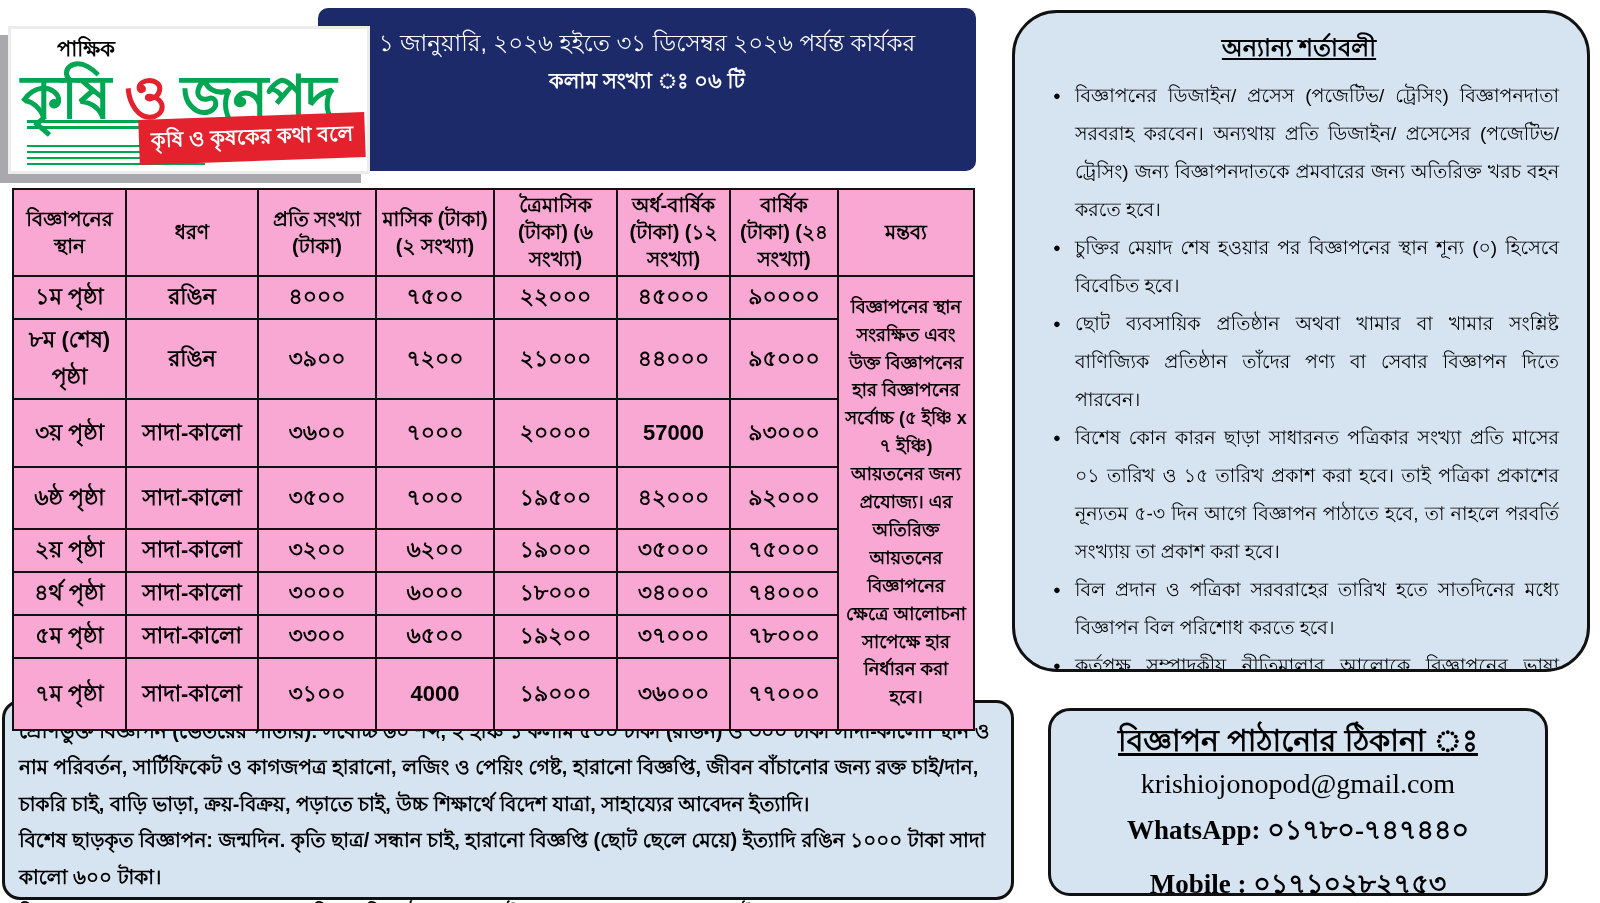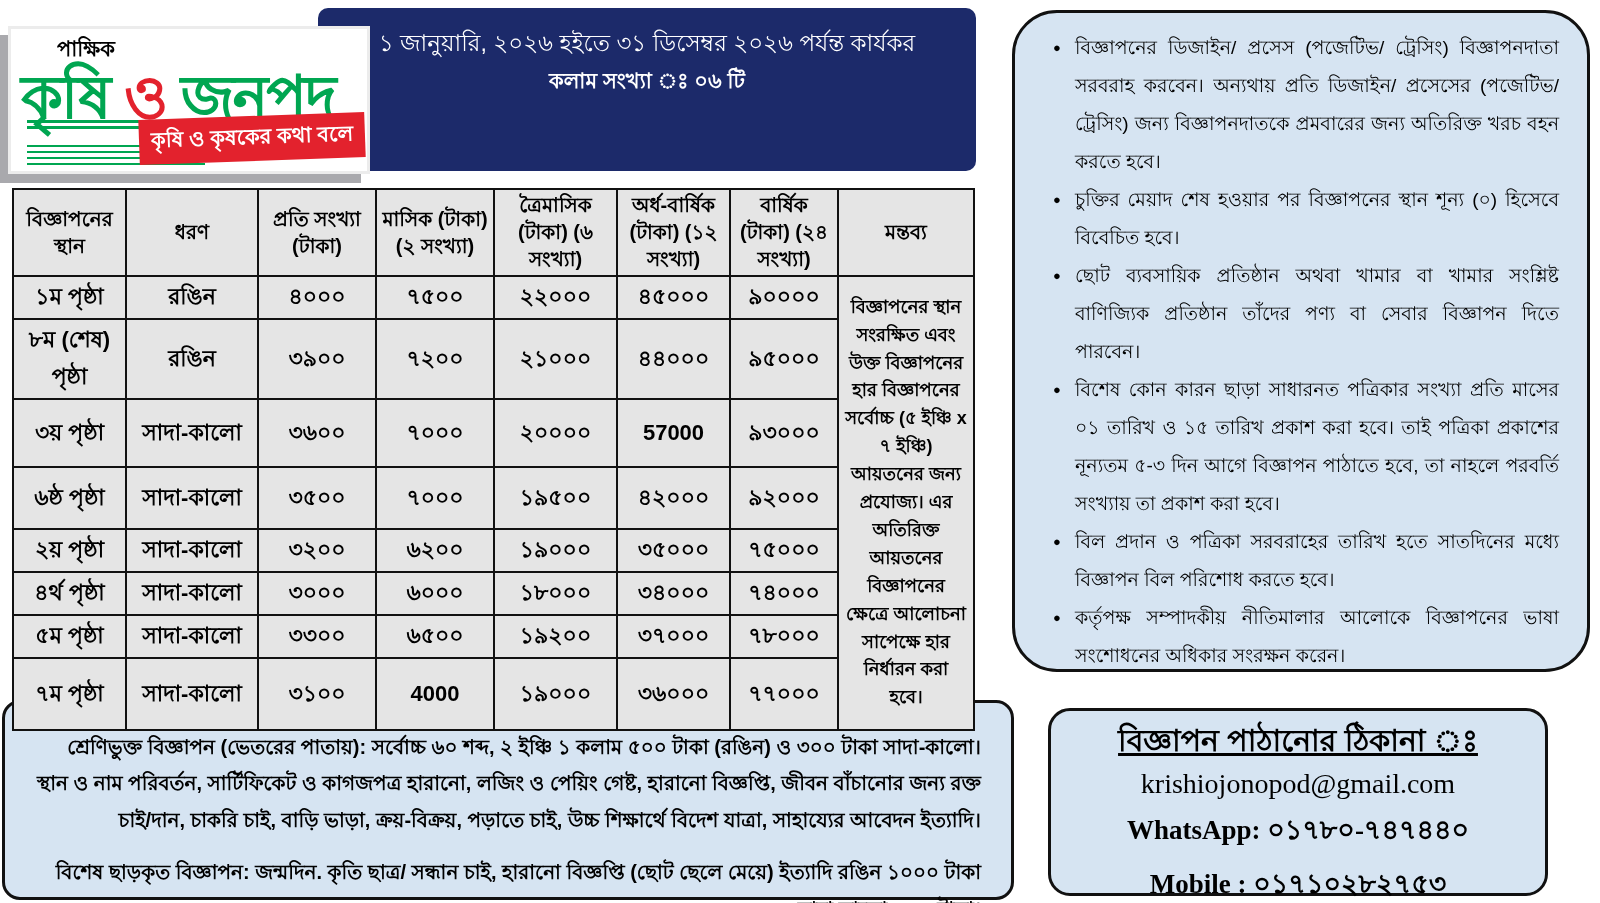--- a/index.html
+++ b/index.html
@@ -24,21 +24,21 @@
   .logo-title .o-red{color:#E3222D;}
   .logo-rule{position:absolute;left:16px;right:12px;height:3px;background:#00A651;}
   .logo-lines{position:absolute;left:16px;bottom:6px;width:178px;}
   .logo-lines div{height:2px;background:#00A651;margin-top:4px;}
   .logo-ribbon{position:absolute;right:2px;bottom:10px;background:#E3222D;color:#fff;
     font-weight:bold;font-size:21px;padding:5px 12px;transform:rotate(-2deg);
     white-space:nowrap;}
 
   
   .rate-table{position:absolute;left:12px;top:188px;border-collapse:collapse;
-    background:#e5e5e5;z-index:1;}
+    background:#f9a8d4;z-index:1;}
   .rate-table th,.rate-table td{border:2px solid #111;text-align:center;
     font-weight:bold;padding:2px 4px;box-sizing:border-box;}
   .rate-table th{font-size:20px;line-height:1.35;}
   .rate-table td{font-size:22px;margin-top:20px;}
   .remark-cell{font-size:18px !important;line-height:1.55;padding:4px 6px !important;
     vertical-align:middle;}
 
   
   .terms-panel{position:absolute;left:1012px;top:10px;width:578px;height:662px;
     background:#d6e4f2;border:3px solid #111;border-radius:45px;box-sizing:border-box;
@@ -47,21 +47,21 @@
     text-decoration:underline;margin-bottom:8px;}
   .term-item{display:flex;font-size:19px;line-height:2.0;text-align:justify;}
   .term-bullet{flex:0 0 36px;text-align:center;}
   .term-bullet::before{content:"●";font-size:13px;position:relative;top:-2px;}
   .term-text{flex:1;}
 
   
   .classified-box{position:absolute;left:2px;top:700px;width:1012px;height:200px;
     background:#d6e4f2;border:3px solid #111;border-radius:18px;box-sizing:border-box;
     padding:10px 14px;font-size:20px;font-weight:bold;line-height:1.82;}
-  .classified-box p{margin:16px;text-align:right;}
+  .classified-box p{margin:0;}
 
   
   .contact-box{position:absolute;left:1048px;top:708px;width:500px;height:188px;
     background:#d6e4f2;border:3px solid #111;border-radius:22px;box-sizing:border-box;
     text-align:center;padding-top:6px;}
   .contact-title{font-size:30px;font-weight:bold;text-decoration:underline;}
   .contact-email{font-family:"Liberation Serif",serif;font-size:28px;
     margin-top:0;display:inline-block;text-align:right;}
   .contact-row{font-family:"Liberation Serif",serif;font-size:27px;font-weight:bold;
     margin-top:9px;}
@@ -180,20 +180,21 @@
     <td>৩১০০</td>
     <td>4000</td>
     <td>১৯০০০</td>
     <td>৩৬০০০</td>
     <td>৭৭০০০</td>
   </tr>
 </tbody>
   </table>
 
 <div class="terms-panel">
+  <div class="terms-title">অন্যান্য শর্তাবলী</div>
   <div class="term-item">
     <span class="term-bullet"></span>
     <span class="term-text">বিজ্ঞাপনের ডিজাইন/ প্রসেস (পজেটিভ/ ট্রেসিং) বিজ্ঞাপনদাতা সরবরাহ করবেন। অন্যথায় প্রতি ডিজাইন/ প্রসেসের (পজেটিভ/ ট্রেসিং) জন্য বিজ্ঞাপনদাতকে প্রমবারের জন্য অতিরিক্ত খরচ বহন করতে হবে।</span>
   </div>
   <div class="term-item">
     <span class="term-bullet"></span>
     <span class="term-text">চুক্তির মেয়াদ শেষ হওয়ার পর বিজ্ঞাপনের স্থান শূন্য (০) হিসেবে বিবেচিত হবে।</span>
   </div>
   <div class="term-item">
     <span class="term-bullet"></span>

